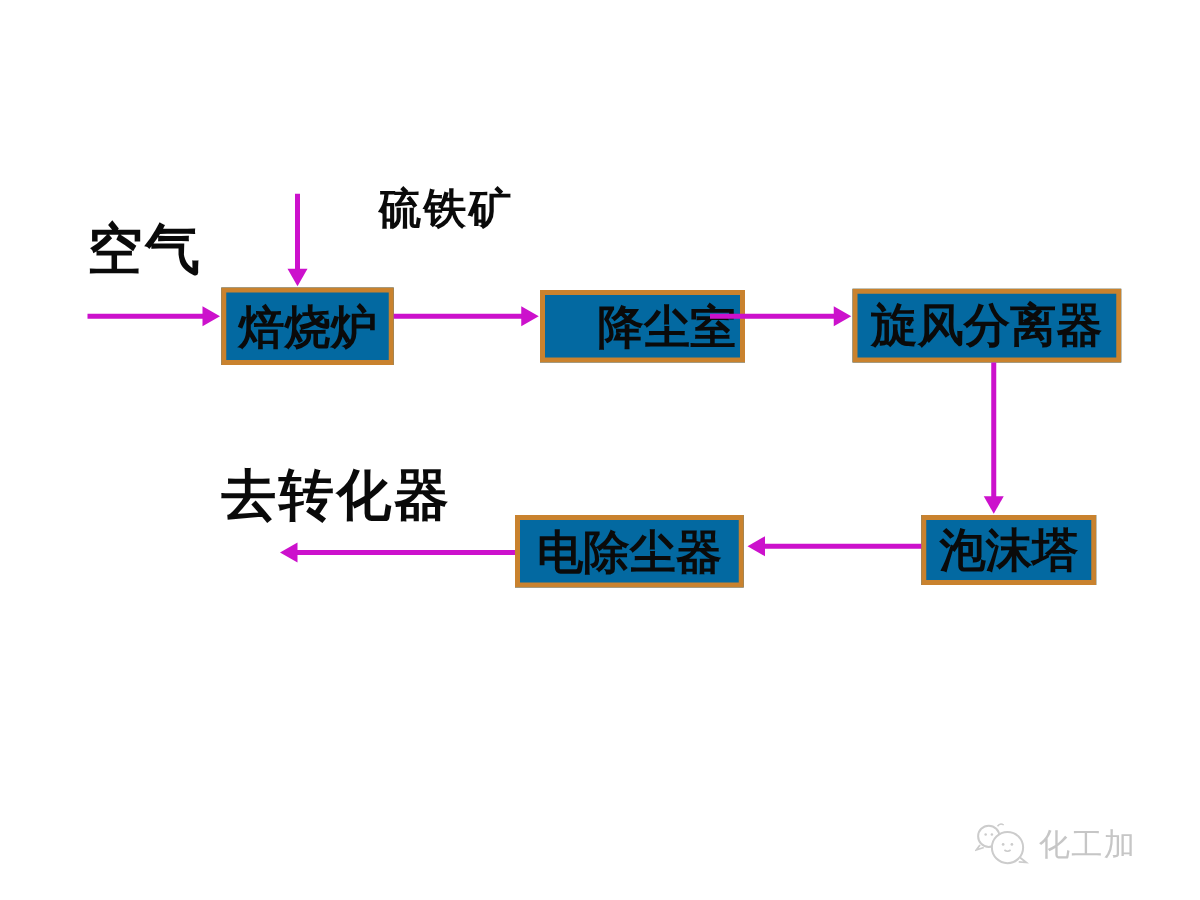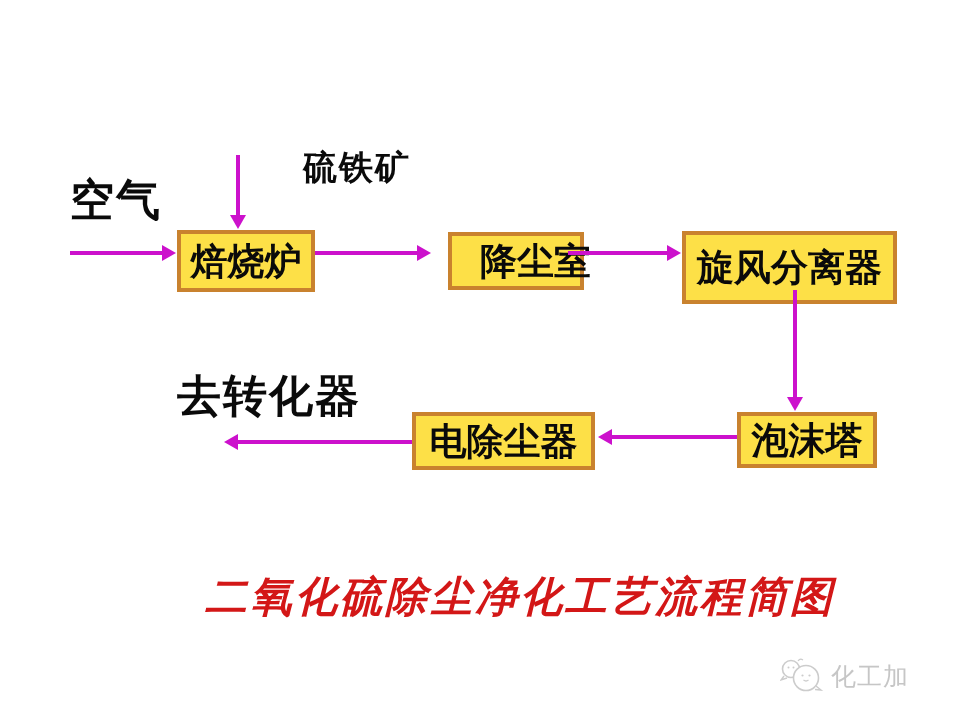--- a/index.html
+++ b/index.html
@@ -24,21 +24,21 @@
     font-weight:bold;
     font-size:44px;
     line-height:1;
     letter-spacing:2px;
     white-space:nowrap;
   }
   
   .node{
     position:absolute;
     border:4px solid var(--box-border);
-    background:#fde047;
+    background:#0369a1;
     color:var(--ink);
     font-weight:bold;
     font-size:37px;
     line-height:1;
     display:flex;
     align-items:center;
     justify-content:center;
     white-space:nowrap;
     box-sizing:border-box;
   }
@@ -104,43 +104,42 @@
 <div class="stage">
 
   <div class="stream-label" style="left:70px;top:178px;">空气</div>
 
   <div class="stream-label" style="left:266px;top:150px;font-size:34px;margin-left:37px;">硫铁矿</div>
 
   <div class="stream-label" style="left:177px;top:375px;font-family:Liberation Serif, serif;">去转化器</div>
 
   <div class="node" style="left:177px;top:230px;width:138px;height:62px;">焙烧炉</div>
 
-  <div class="node" style="left:448px;top:232px;width:136px;height:58px;padding-left:39px;">降尘室</div>
+  <div class="node" style="left:432px;top:232px;width:164px;height:58px;padding-left:39px;">降尘室</div>
 
-  <div class="node" style="left:682px;top:231px;width:215px;height:73px;">旋风分离器</div>
+  <div class="node" style="left:682px;top:231px;width:215px;height:59px;">旋风分离器</div>
 
   <div class="node" style="left:737px;top:412px;width:140px;height:56px;">泡沫塔</div>
 
   <div class="node" style="left:412px;top:412px;width:183px;height:58px;">电除尘器</div>
 
   <div class="arr h head-right" style="left:70px;top:251px;width:93px;"></div>
 
   <div class="arr v head-down" style="left:236px;top:155px;height:61px;"></div>
 
   <div class="arr h head-right" style="left:315px;top:251px;width:103px;"></div>
 
   <div class="arr h head-right" style="left:568px;top:251px;width:100px;"></div>
 
   <div class="arr v head-down" style="left:793px;top:290px;height:108px;"></div>
 
   <div class="arr h head-left" style="left:611px;top:435px;width:126px;"></div>
 
   <div class="arr h head-left" style="left:237px;top:440px;width:175px;"></div>
 
-  <div class="caption">二氧化硫除尘净化工艺流程简图</div>
 
   <div class="watermark">
     <span style="display:inline-block;line-height:0;">
       <svg width="46" height="40" viewBox="0 0 46 40" fill="none">
         <circle cx="11" cy="13" r="8.5" stroke="#cccccc" stroke-width="1.6" fill="#ffffff"></circle>
         <circle cx="8.5" cy="11.5" r="1" fill="#cccccc"></circle>
         <circle cx="13.5" cy="11.5" r="1" fill="#cccccc"></circle>
         <path d="M4 20 L1 24 L7 22" stroke="#cccccc" stroke-width="1.4" fill="#ffffff"></path>
         <circle cx="26" cy="22" r="12.5" stroke="#cccccc" stroke-width="1.6" fill="#ffffff"></circle>
         <circle cx="22.5" cy="19.5" r="1.1" fill="#cccccc"></circle>

